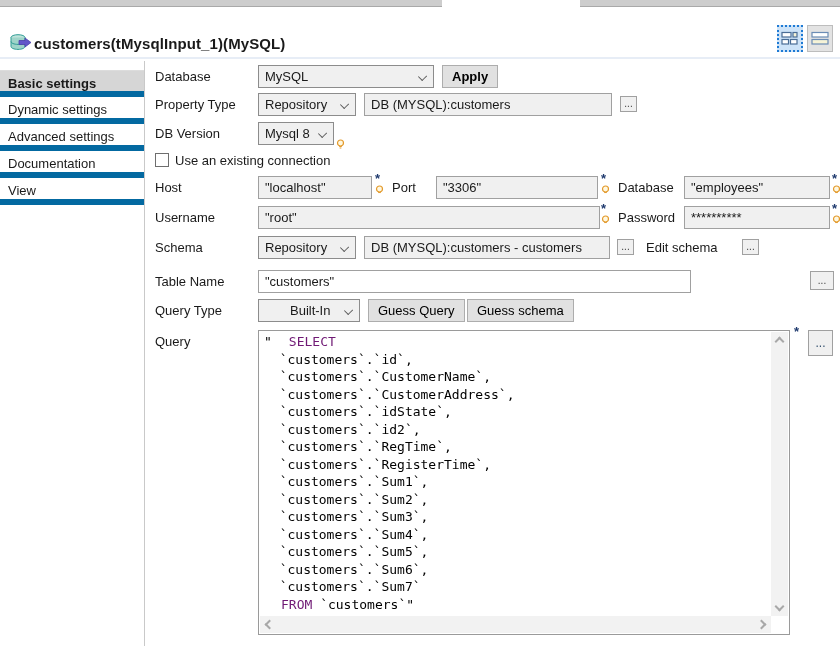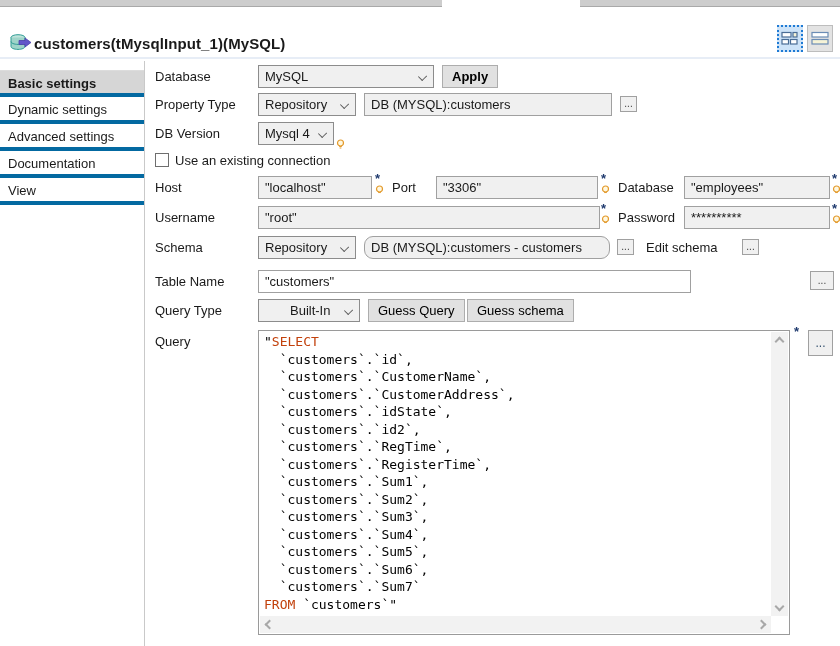--- a/index.html
+++ b/index.html
@@ -14,42 +14,42 @@
   .header { position:absolute; left:0; top:8px; width:840px; height:51px; background:#fff; border-bottom:2px solid #e7edf6; }
   .title-icon { position:absolute; left:10px; top:26px; }
   .page-title { position:absolute; left:34px; top:27px; font-size:15px; font-weight:bold; letter-spacing:0.1px; }
   .layout-btn { position:absolute; top:17px; width:26px; height:27px; background:#e3e3e3; border:1px solid #bdbdbd; display:flex; align-items:center; justify-content:center; cursor:pointer; }
   .layout-btn.selected { background:#cde3f8; border:2px dotted #1e7ad4; }
   .layout-btn.grid { right:37px; }
   .layout-btn.rows { right:7px; }
 
   
   .sidebar { position:absolute; left:0; top:61px; width:145px; height:585px; border-right:1px solid #c9c9c9; background:#fff; padding-top:9px; }
-  .side-item { height:27px; line-height:26px; padding-left:8px; font-size:13px; border-bottom:4px solid #0369a1; cursor:pointer; }
+  .side-item { height:27px; line-height:26px; padding-left:8px; font-size:13px; border-bottom:6px solid #0369a1; cursor:pointer; }
   .side-item:first-child { border-top:1px solid #dcdcdc; }
   .side-item.selected { background:#d6d6d6; font-weight:bold; }
 
   
   .main { position:absolute; left:146px; top:60px; width:694px; height:586px; }
   .lbl { position:absolute; font-size:13px; white-space:nowrap; }
   .combo { position:absolute; height:23px; background:#f0f0f0; border:1px solid #8c8c8c; font-size:13px; line-height:21px; padding-left:6px; cursor:pointer; }
   .combo .chev { position:absolute; right:7px; top:7px; width:7px; height:7px; border-left:1.6px solid #5a5a5a; border-bottom:1.6px solid #5a5a5a; transform:rotate(-45deg) scale(1,0.85); }
   .field { position:absolute; height:23px; background:#f0f0f0; border:1px solid #a0a0a0; font-size:13px; line-height:21px; padding-left:6px; overflow:hidden; white-space:nowrap; }
   .field.white { background:#fff; }
   .btn { position:absolute; height:23px; background:#e1e1e1; border:1px solid #adadad; font-size:13px; text-align:center; line-height:21px; padding:0 9px; cursor:pointer; font-family:"Liberation Sans", sans-serif; }
   .dots { position:absolute; width:17px; height:16px; background:#f0f0f0; border:1px solid #a0a0a0; font-size:10px; line-height:12px; text-align:center; color:#444; cursor:pointer; padding:0; }
   .dots.big { width:25px; height:26px; font-size:12px; line-height:22px; color:#33506e; }
   .marker { position:absolute; width:12px; }
   .marker .ast { display:block; color:#1f3a6e; font-size:13px; font-weight:bold; height:9px; line-height:12px; }
   .checkbox { position:absolute; width:14px; height:14px; background:#fff; border:1px solid #6e6e6e; cursor:pointer; }
 
   
   .querybox { position:absolute; left:112px; top:270px; width:532px; height:305px; background:#fff; border:1px solid #9a9a9a; }
   .qtext { position:absolute; left:5px; top:2px; right:22px; bottom:20px; font-family:"DejaVu Sans Mono", monospace; font-size:13px; line-height:17.5px; white-space:pre; overflow:hidden; color:#000; }
-  .qtext .kw { color:#c2410c; }
+  .qtext .kw { color:#701a75;margin-left:17px; }
   .vscroll { position:absolute; top:1px; right:1px; bottom:18px; width:17px; background:#f2f2f2; }
   .hscroll { position:absolute; left:1px; bottom:1px; right:18px; height:17px; background:#f2f2f2; }
   .s-chev { position:absolute; width:7px; height:7px; border-left:2px solid #a8a8a8; border-bottom:2px solid #a8a8a8; }
   .s-chev.up    { left:5px; top:6px;  transform:rotate(135deg); }
   .s-chev.down  { left:5px; bottom:6px; transform:rotate(-45deg); }
   .s-chev.left  { left:6px; top:5px;  transform:rotate(45deg); }
   .s-chev.right { right:6px; top:5px; transform:rotate(-135deg); }
 </style>
 </head>
 <body>
@@ -106,21 +106,21 @@
     <div class="lbl" style="left:9px; top:37px;">Property Type</div>
     <div class="combo" style="left:112px; top:33px; width:98px;">
       <span>Repository</span>
       <span class="chev"></span>
     </div>
     <div class="field" style="left:218px; top:33px; width:248px;">DB (MYSQL):customers</div>
     <button class="dots" style="left:474px; top:36px;">...</button>
 
     <div class="lbl" style="left:9px; top:66px;text-align:center;">DB Version</div>
     <div class="combo" style="left:112px; top:62px; width:76px;">
-      <span>Mysql 4</span>
+      <span>Mysql 8</span>
       <span class="chev"></span>
     </div>
     <span class="marker" style="left:190px; top:76px;">
       <svg width="9" height="11" viewBox="0 0 9 11">
           <circle cx="4.5" cy="4" r="3" fill="#fff8e0" stroke="#e39a2d" stroke-width="1.2"></circle>
           <path d="M3.2 7.5 h2.6 M3.6 9 h1.8" stroke="#e39a2d" stroke-width="1.1" fill="none"></path>
         </svg>
     </span>
 
     <div class="checkbox" style="left:9px; top:93px;"></div>
@@ -171,21 +171,21 @@
           <circle cx="4.5" cy="4" r="3" fill="#fff8e0" stroke="#e39a2d" stroke-width="1.2"></circle>
           <path d="M3.2 7.5 h2.6" stroke="#e39a2d" stroke-width="1.1" fill="none"></path>
         </svg>
     </span>
 
     <div class="lbl" style="left:9px; top:180px;">Schema</div>
     <div class="combo" style="left:112px; top:176px; width:98px;">
       <span>Repository</span>
       <span class="chev"></span>
     </div>
-    <div class="field" style="left:218px; top:176px; width:246px;border-radius:9px;">DB (MYSQL):customers - customers</div>
+    <div class="field" style="left:218px; top:176px; width:246px;">DB (MYSQL):customers - customers</div>
     <button class="dots" style="left:471px; top:179px;">...</button>
     <div class="lbl" style="left:500px; top:180px;">Edit schema</div>
     <button class="dots" style="left:596px; top:179px;">...</button>
 
     <div class="lbl" style="left:9px; top:214px;">Table Name</div>
     <div class="field white" style="left:112px; top:210px; width:433px;">"customers"</div>
     <button class="dots" style="left:664px; top:211px; width:24px; height:19px; line-height:15px;">...</button>
 
     <div class="lbl" style="left:9px; top:243px;">Query Type</div>
     <div class="combo" style="left:112px; top:239px; width:102px;padding-left:31px;">

